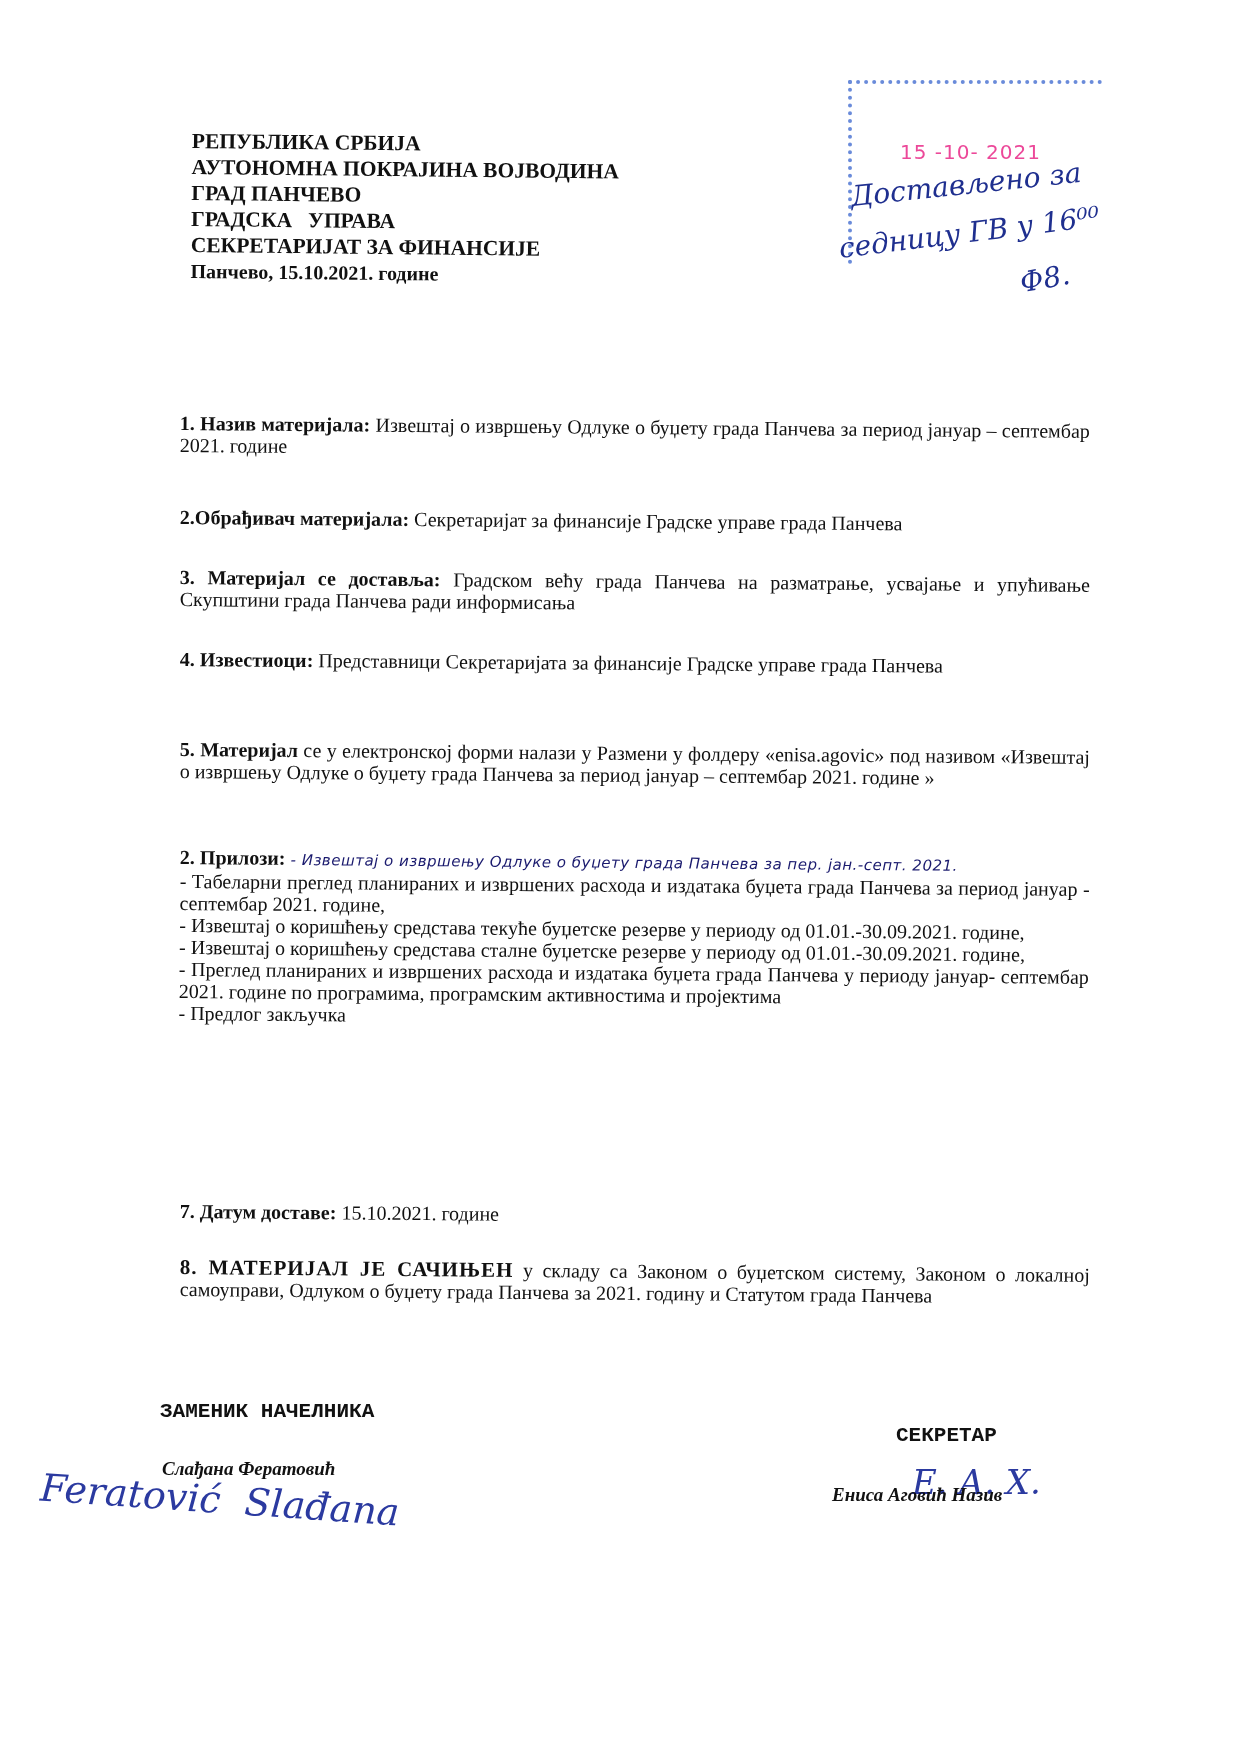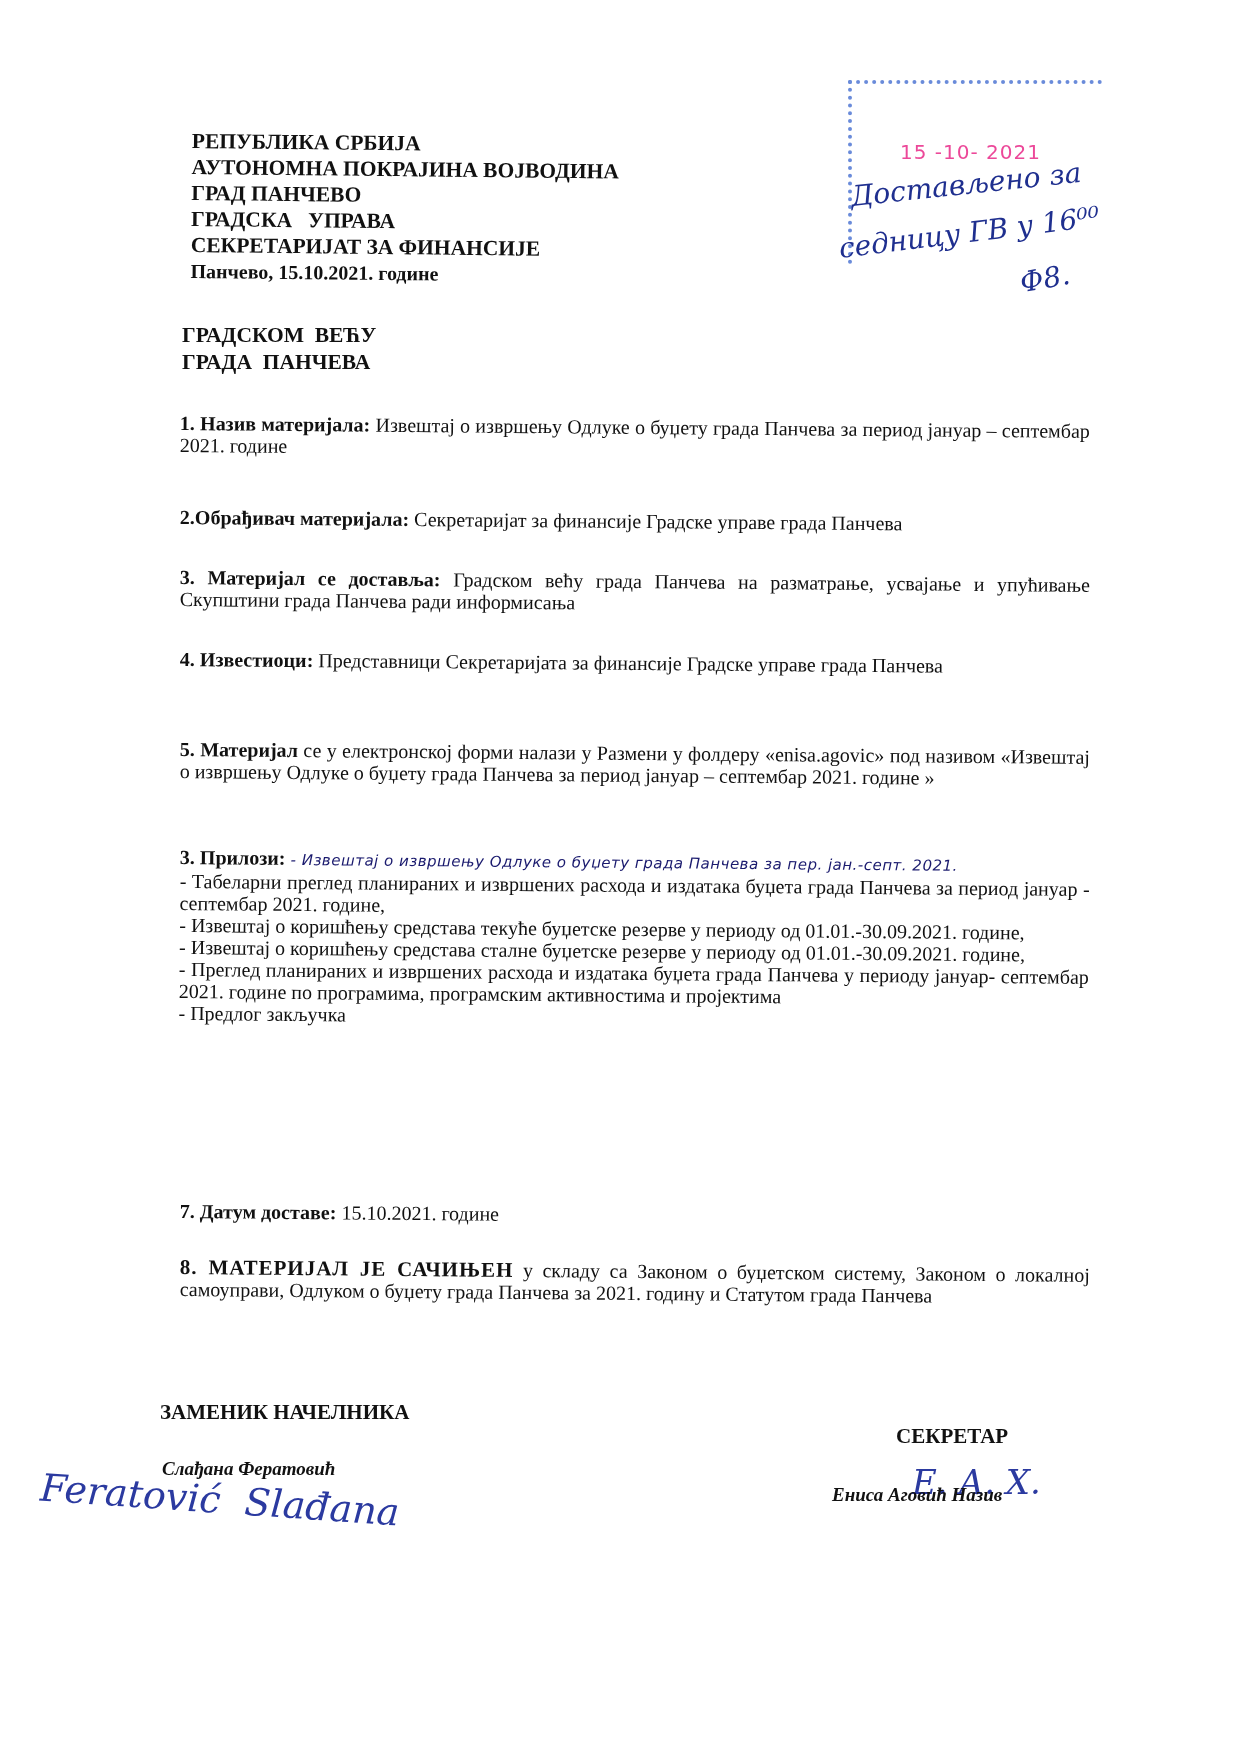--- a/index.html
+++ b/index.html
@@ -16,21 +16,21 @@
   .para b { font-weight: bold; }
   .line { white-space: nowrap; }
   .hand { font-family: "DejaVu Sans", sans-serif; font-style: italic; color: #1a1a6e; font-size: 15px; letter-spacing: 0.5px; }
   .stamp {
     left: 848px; top: 80px; width: 250px; height: 180px;
     border: 4px dotted #5a7fd6; border-right: none; border-bottom: none;
     opacity: 0.9;
   }
   .stamp-date { left: 900px; top: 140px; color: #ec4899; font-family: "DejaVu Sans", sans-serif; font-size: 20px; letter-spacing: 1px; }
   .stamp-note { font-family: "DejaVu Serif", serif; font-style: italic; color: #1f2f8f; font-size: 28px; }
-  .sig-title { font-weight: bold; font-size: 21px; }
+  .sig-title { font-weight: bold; font-size: 21px; font-family: Liberation Mono, monospace; }
   .sig-name { font-style: italic; font-weight: bold; font-size: 19px; }
   .scribble { font-family: "DejaVu Serif", serif; font-style: italic; color: #2b3aa0; }
 </style>
 </head>
 <body>
 
 <div class="page">
 
   <div class="abs hdr">
     <div>РЕПУБЛИКА СРБИЈА</div>
@@ -40,24 +40,20 @@
     <div>СЕКРЕТАРИЈАТ ЗА ФИНАНСИЈЕ</div>
     <div style="font-size:20px">Панчево, 15.10.2021. године</div>
   </div>
 
   <div class="abs stamp"></div>
   <div class="abs stamp-date">15 -10- 2021</div>
   <div class="abs stamp-note" style="left:850px; top:168px; transform:rotate(-6deg);">Достављено за</div>
   <div class="abs stamp-note" style="left:838px; top:216px; transform:rotate(-7deg);">седницу ГВ у 16⁰⁰</div>
   <div class="abs stamp-note" style="left:1020px; top:262px; transform:rotate(-10deg);">Ф8.</div>
 
-  <div class="abs addr">
-    <div style="white-space:pre">ГРАДСКОМ  ВЕЋУ</div>
-    <div style="white-space:pre">ГРАДА  ПАНЧЕВА</div>
-  </div>
 
   <div class="para" style="top:412px;">
     <b>1. Назив материјала:</b>
     <span>Извештај о извршењу Одлуке о буџету града Панчева за период јануар – септембар 2021. године</span>
   </div>
 
   <div class="para" style="top:506px;">
     <b>2.Обрађивач материјала:</b>
     <span>Секретаријат за финансије Градске управе града Панчева</span>
   </div>
@@ -72,21 +68,21 @@
     <span>Представници Секретаријата за финансије Градске управе града Панчева</span>
   </div>
 
   <div class="para" style="top:738px;">
     <b>5. Материјал</b>
     <span>се у електронској форми налази у Размени у фолдеру «enisa.agovic» под називом  «Извештај о извршењу Одлуке о буџету града Панчева за  период јануар – септембар 2021. године »</span>
   </div>
 
   <div class="para" style="top:846px;">
     <div class="line" style="text-align:left">
-      <b>3. Прилози:</b>
+      <b>2. Прилози:</b>
       <span class="hand">- Извештај о извршењу Одлуке о буџету града Панчева за пер. јан.-септ. 2021.</span>
     </div>
     <div>- Табеларни преглед планираних и извршених расхода и издатака буџета града Панчева за период јануар - септембар 2021. године,</div>
     <div>- Извештај о коришћењу средстава текуће буџетске резерве у периоду од 01.01.-30.09.2021. године,</div>
     <div>- Извештај о коришћењу средстава сталне буџетске резерве у периоду од 01.01.-30.09.2021. године,</div>
     <div>- Преглед планираних и извршених расхода и издатака буџета града Панчева у периоду јануар- септембар 2021. године по програмима, програмским активностима и пројектима</div>
     <div>- Предлог закључка</div>
   </div>
 
   <div class="para" style="top:1200px;">

